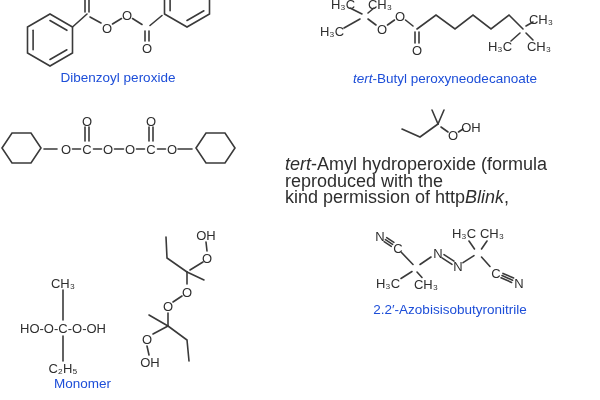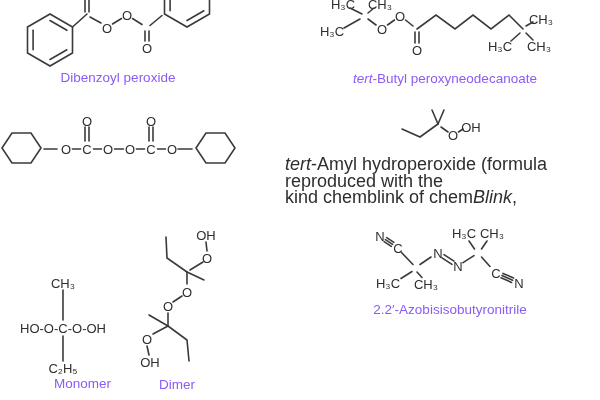--- a/index.html
+++ b/index.html
@@ -5,21 +5,21 @@
   html,body{margin:0;padding:0;background:#fff;}
   .canvas{
     position:relative;width:600px;height:400px;background:#ffffff;
     font-family:"Liberation Sans","DejaVu Sans",sans-serif;
     overflow:hidden;color:#2e2e2e;
   }
   .compound{position:absolute;}
   .compound svg{display:block;overflow:visible;}
   .struct line,.struct polyline,.struct polygon{stroke:#3a3a3a;stroke-width:1.6;fill:none;stroke-linecap:round;}
   .atom{font-size:13px;fill:#2e2e2e;text-anchor:middle;dominant-baseline:central;}
-  .compound-label{position:absolute;font-size:13.5px;color:#8b5cf6;text-align:center;white-space:nowrap;}
+  .compound-label{position:absolute;font-size:13.5px;color:#1d4ed8;text-align:center;white-space:nowrap;}
   .caption{position:absolute;font-size:18px;line-height:16.5px;color:#2e2e2e;}
 </style>
 </head>
 <body>
 
 <div class="canvas">
 
   <div class="compound" style="left:10px;top:0;width:230px;height:92px;">
     <svg class="struct" width="230" height="66">
       <g>
@@ -124,21 +124,21 @@
         <line x1="153" y1="18" x2="147" y2="4"></line>
         <line x1="153" y1="18" x2="159" y2="4"></line>
       </g>
       <line x1="156" y1="21" x2="163" y2="26"></line>
       <text class="atom" x="168" y="29">O</text>
       <line x1="173.5" y1="26" x2="178" y2="23"></line>
       <text class="atom" x="186" y="21">OH</text>
     </svg>
     <div class="caption" style="left:0;top:50px;width:315px;">
       <i>tert</i><span>-Amyl hydroperoxide (formula reproduced with the</span><br>
-      <span>kind chemblink of chem</span><i>Blink</i><span>,</span><br>
+      <span>kind permission of http</span><i>Blink</i><span>,</span><br>
     </div>
   </div>
 
   <div class="compound" style="left:15px;top:275px;width:110px;height:122px;">
     <svg class="struct" width="110" height="100">
       <text class="atom" x="48" y="8">CH₃</text>
       <line x1="48" y1="15" x2="48" y2="45"></line>
       <text class="atom" x="48" y="53">HO-O-C-O-OH</text>
       <line x1="48" y1="61" x2="48" y2="86"></line>
       <text class="atom" x="48" y="93">C₂H₅</text>
@@ -159,21 +159,20 @@
       <line x1="47" y1="81" x2="38" y2="87"></line>
       <text class="atom" x="33" y="91">O</text>
       <line x1="33" y1="98" x2="33" y2="111"></line>
       <line x1="33" y1="111" x2="14" y2="100"></line>
       <line x1="33" y1="111" x2="18" y2="119"></line>
       <text class="atom" x="12" y="124">O</text>
       <line x1="12" y1="131" x2="14" y2="140"></line>
       <text class="atom" x="15" y="147">OH</text>
       <polyline points="33,111 52,125 54,146"></polyline>
     </svg>
-    <div class="compound-label" style="left:2px;top:162px;width:80px;">Dimer</div>
   </div>
 
   <div class="compound" style="left:350px;top:218px;width:230px;height:100px;">
     <svg class="struct" width="230" height="78">
       <text class="atom" x="30" y="18">N</text>
       <g>
         <line x1="34.1" y1="23.6" x2="41.3" y2="28.4"></line>
         <line x1="35.4" y1="21.6" x2="42.6" y2="26.4"></line>
         <line x1="36.7" y1="19.6" x2="43.9" y2="24.4"></line>
       </g>

